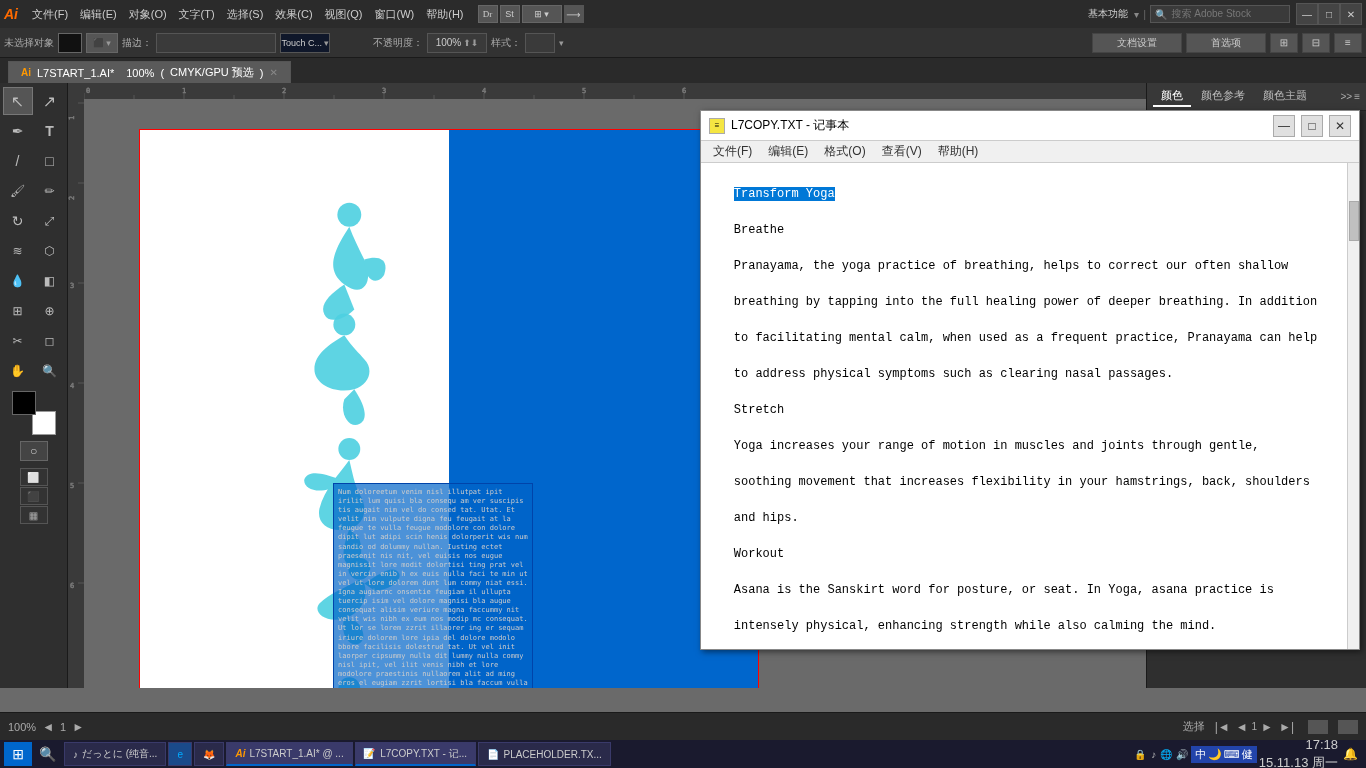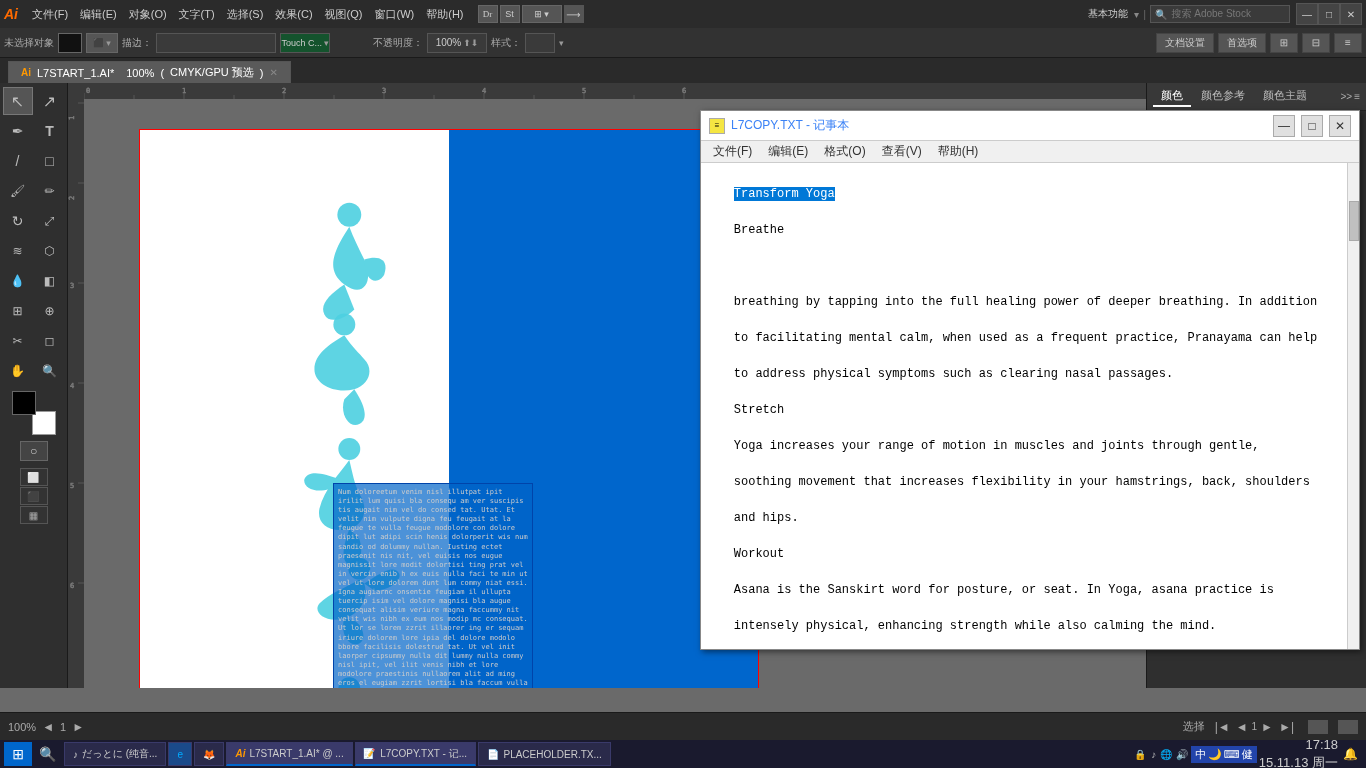--- a/index.html
+++ b/index.html
@@ -77,21 +77,21 @@
       width: 120px;
       height: 20px;
       background: #3a3a3a;
       border: 1px solid #555;
     }
     .btn-rect {
       background: #555;
       border: 1px solid #444;
       color: #ccc;
       font-size: 10px;
-      padding: 2px 8px;
+      padding: 2px 24px;
       height: 20px;
       cursor: pointer;
       white-space: nowrap;
     }
 
     
     #tab-bar {
       width: 100%;
       height: 25px;
       background: #2a2a2a;
@@ -303,21 +303,21 @@
       background: #f5e642;
       border: 1px solid #aaa;
       display: flex;
       align-items: center;
       justify-content: center;
       font-size: 8px;
     }
     .notepad-title-text {
       flex: 1;
       font-size: 12px;
-      color: #3b82f6;
+      color: #000000;
     }
     .win-btn {
       width: 22px;
       height: 22px;
       background: #e0e0e0;
       border: 1px solid #aaa;
       display: flex;
       align-items: center;
       justify-content: center;
       font-size: 12px;
@@ -518,21 +518,21 @@
 
 <div id="toolbar">
   <span style="color:#aaa; font-size:10px; white-space:nowrap;">未选择对象</span>
   <div class="toolbar-color-box"></div>
   <div style="width:32px; height:20px; background:#555; border:1px solid #666; display:flex; align-items:center; justify-content:center; gap:2px;">
     <span style="font-size:9px; color:#ccc;">⬛</span>
     <span style="font-size:9px; color:#999;">▾</span>
   </div>
   <span style="color:#aaa; font-size:10px;">描边：</span>
   <div class="stroke-preview"></div>
-  <div style="width:50px; height:20px; background:#14532d; border:1px solid #555; display:flex; align-items:center; justify-content:center; gap:2px;">
+  <div style="width:50px; height:20px; background:#0f172a; border:1px solid #555; display:flex; align-items:center; justify-content:center; gap:2px;">
     <span style="font-size:9px; color:#ccc;">Touch C...</span>
     <span style="font-size:9px; color:#999;">▾</span>
   </div>
   <span style="color:#aaa; font-size:10px;margin-left:39px;">不透明度：</span>
   <div style="width:60px; height:20px; background:#3a3a3a; border:1px solid #555; display:flex; align-items:center; justify-content:center; gap:2px;">
     <span style="font-size:10px; color:#ccc;">100%</span>
     <span style="font-size:9px; color:#999;">⬆⬇</span>
   </div>
   <span style="color:#aaa; font-size:10px;">样式：</span>
   <div style="width:30px; height:20px; background:#3a3a3a; border:1px solid #555;"></div>
@@ -773,21 +773,21 @@
   <div id="notepad-menubar">
     <span class="np-menu">文件(F)</span>
     <span class="np-menu">编辑(E)</span>
     <span class="np-menu">格式(O)</span>
     <span class="np-menu">查看(V)</span>
     <span class="np-menu">帮助(H)</span>
   </div>
   <div id="notepad-content">
     <span class="np-selected">Transform Yoga</span><br>
     <span>Breathe</span><br>
-    <br>
+    <span>Pranayama, the yoga practice of breathing, helps to correct our often shallow</span><br>
     <span>breathing by tapping into the full healing power of deeper breathing. In addition</span><br>
     <span>to facilitating mental calm, when used as a frequent practice, Pranayama can help</span><br>
     <span>to address physical symptoms such as clearing nasal passages.</span><br>
     <span>Stretch</span><br>
     <span>Yoga increases your range of motion in muscles and joints through gentle,</span><br>
     <span>soothing movement that increases flexibility in your hamstrings, back, shoulders</span><br>
     <span>and hips.</span><br>
     <span>Workout</span><br>
     <span>Asana is the Sanskirt word for posture, or seat. In Yoga, asana practice is</span><br>
     <span>intensely physical, enhancing strength while also calming the mind.</span><br>

